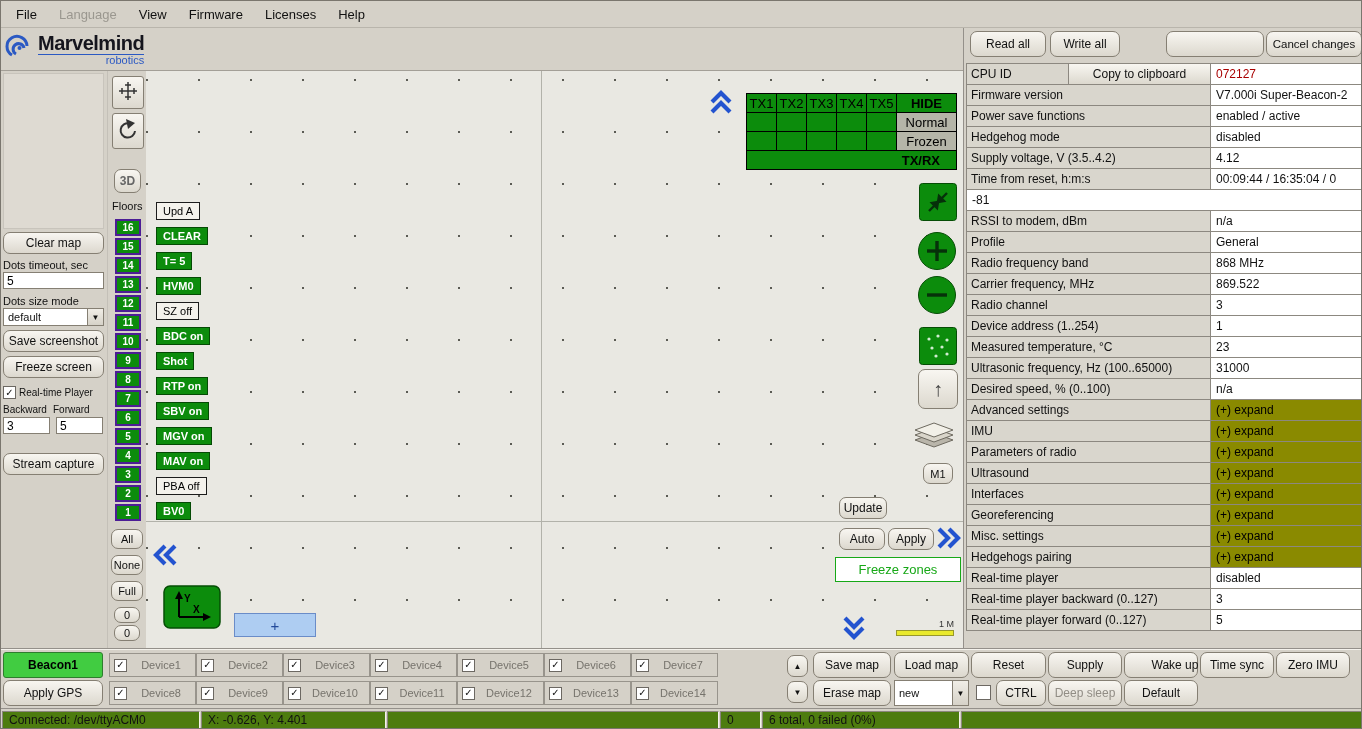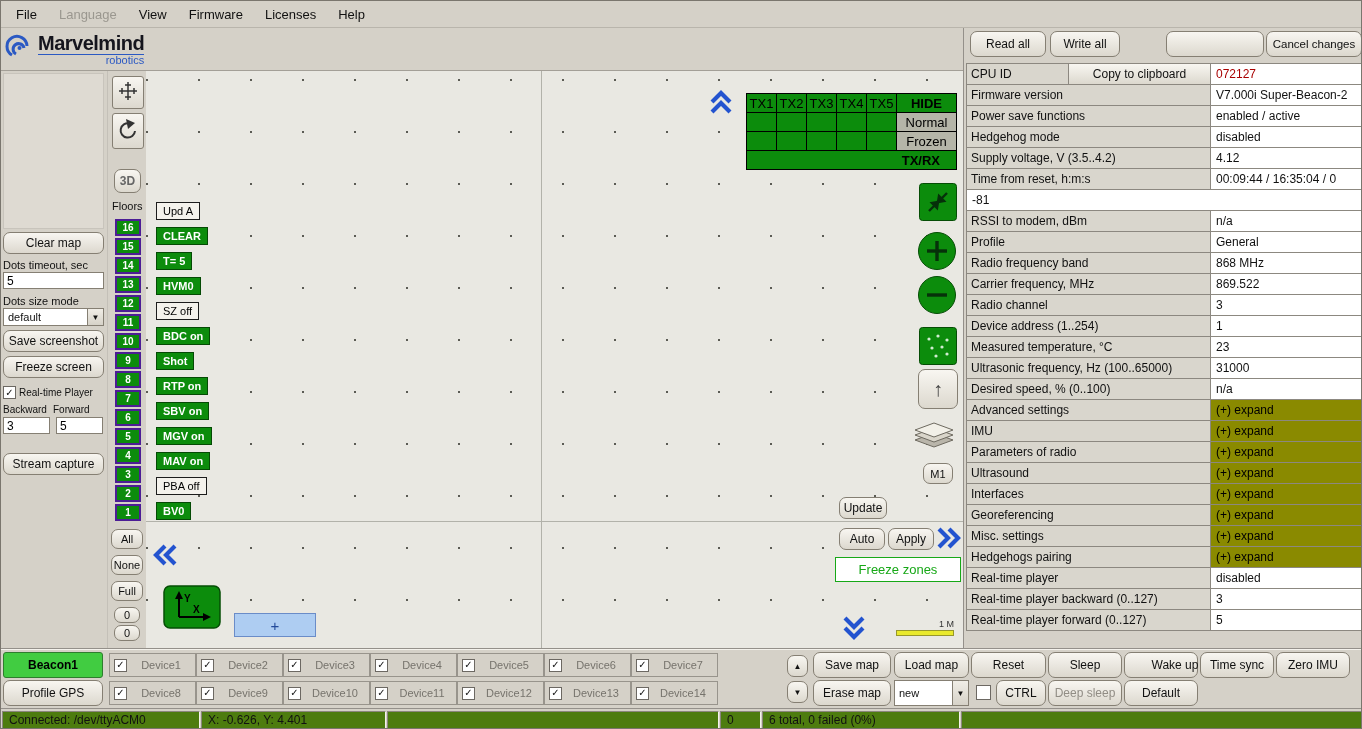--- a/index.html
+++ b/index.html
@@ -557,21 +557,21 @@
             <div class="prop-name">Real-time player forward (0..127)</div>
             <div class="prop-value">5</div>
           </div>
         </div>
     </div>
 
   </div>
 
   <div class="bottom-bar">
     <div class="beacon-btn">Beacon1</div>
-    <div class="btn indoor-btn">Profile GPS</div>
+    <div class="btn indoor-btn">Apply GPS</div>
     <div class="device-row row1">
         <div class="device-cell">
           <span class="checkbox">✓</span>
           <span class="device-label">Device1</span>
         </div>
         <div class="device-cell">
           <span class="checkbox">✓</span>
           <span class="device-label">Device2</span>
         </div>
         <div class="device-cell">
@@ -628,21 +628,21 @@
     <div class="btn arrow-up-btn">▲</div>
     <div class="btn arrow-down-btn">▼</div>
     <div class="btn bb-savemap">Save map</div>
     <div class="btn bb-loadmap">Load map</div>
     <div class="btn bb-erasemap">Erase map</div>
     <div class="combo bb-mapselect" style="height:26px;">
       <span class="combo-text">new</span>
       <span class="combo-arrow">▼</span>
     </div>
     <div class="btn bb-reset">Reset</div>
-    <div class="btn bb-sleep">Sleep</div>
+    <div class="btn bb-sleep">Supply</div>
     <div class="btn bb-wakeup">Wake up</div>
     <div class="btn bb-timesync">Time sync</div>
     <div class="btn bb-zeroimu">Zero IMU</div>
     <span class="checkbox bb-ctrlcheck"></span>
     <div class="btn bb-ctrl">CTRL</div>
     <div class="btn bb-deepsleep disabled">Deep sleep</div>
     <div class="btn bb-default">Default</div>
   </div>
 
   <div class="status-bar">

